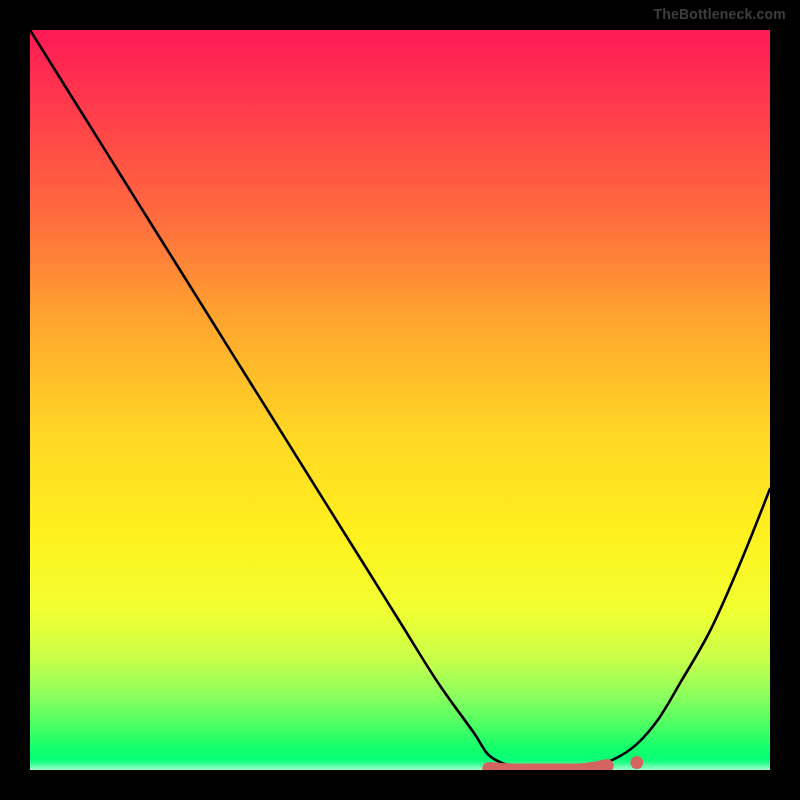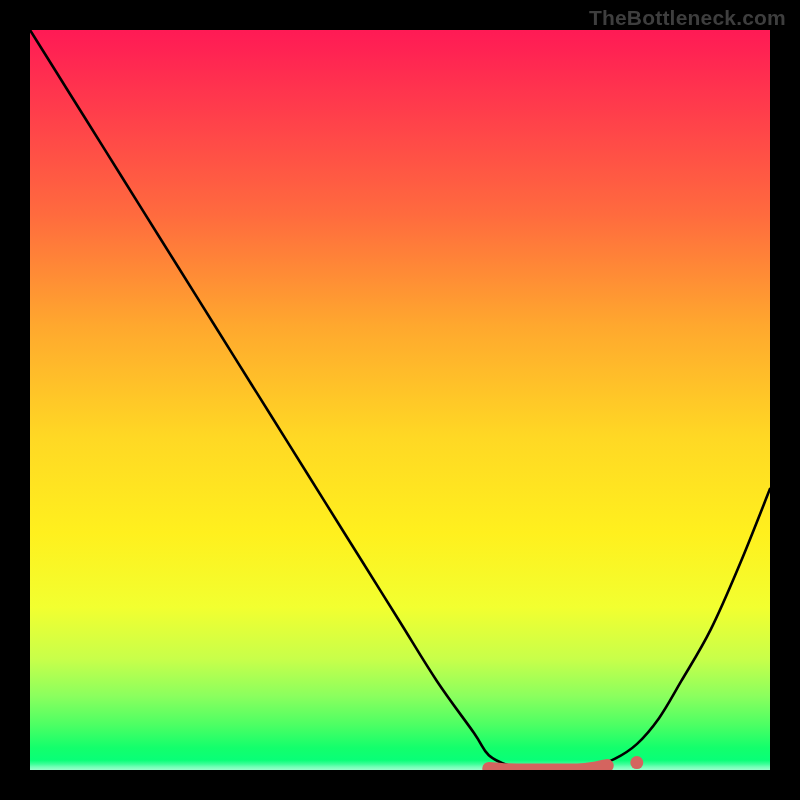--- a/index.html
+++ b/index.html
@@ -9,21 +9,21 @@
     background: #000;
     position: relative;
     font-family: Arial, Helvetica, sans-serif;
     overflow: hidden;
   }
   .watermark {
     position: absolute;
     top: 6px;
     right: 14px;
     color: #3e3e3e;
-    font-size: 21px;
+    font-size: 14px;
     font-weight: 600;
     letter-spacing: 0.2px;
     z-index: 20;
   }
   .plot {
     position: absolute;
     left: 30px;
     top: 30px;
     width: 740px;
     height: 740px;

